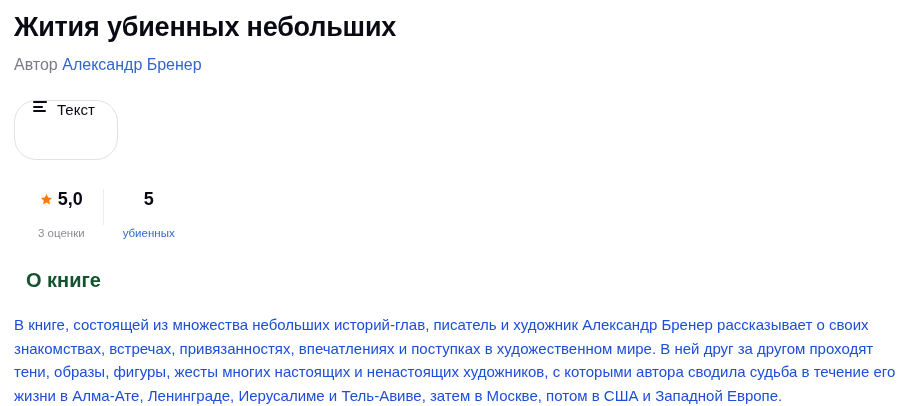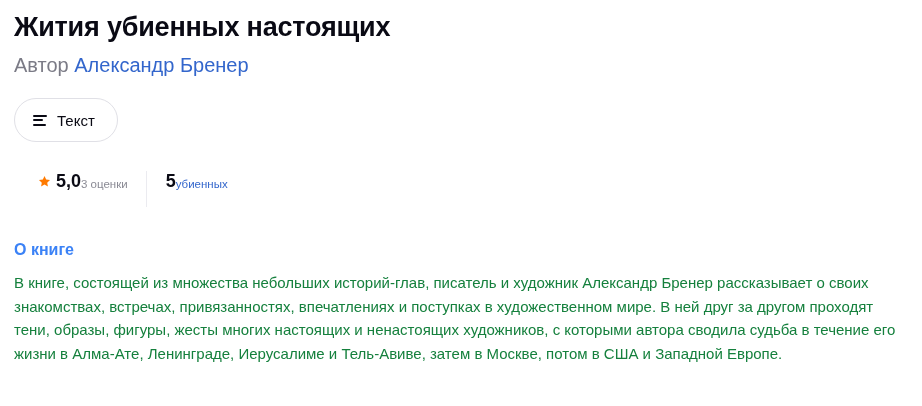--- a/index.html
+++ b/index.html
@@ -30,39 +30,38 @@
     font-size: 27px;
     line-height: 34px;
     font-weight: bold;
     letter-spacing: -0.2px;
     color: #0a0a14;
   }
 
   
   .author-line {
     margin-top: 12px;
-    font-size: 20px;
+    font-size: 16px;
     line-height: 18px;
     color: #7b7b86;
   }
   .author-link {
     color: #3366cc;
     text-decoration: none;
     cursor: pointer;
   }
 
   
   .format-row {
     margin-top: 24px;
   }
   .format-btn {
     display: inline-flex;
-    align-items: center;
     gap: 10px;
-    height: 44px;
+    height: 60px;
     padding: 0 22px 0 18px;
     border: 1px solid #e0e0e6;
     border-radius: 22px;
     background: #ffffff;
     font-size: 15px;
     color: #0a0a14;
     cursor: pointer;
     box-sizing: border-box;
   }
   .lines-icon {
@@ -84,21 +83,21 @@
 
   
   .ratings {
     display: flex;
     align-items: flex-start;
     margin-top: 28px;
     height: 42px;
   }
   .rating-cell {
     display: flex;
-    flex-direction: row;
+    flex-direction: column;
     align-items: center;
     justify-content: flex-start;
     padding: 0 19px;
     position: relative;
   }
   .rating-cell:first-child { padding-left: 24px; }
   .rating-cell.sep:after {
     content: "";
     position: absolute;
     right: 0;
@@ -110,21 +109,21 @@
   .rating-value {
     display: flex;
     align-items: center;
     gap: 5px;
     font-size: 18px;
     font-weight: bold;
     line-height: 22px;
     color: #0a0a14;
   }
   .rating-caption {
-    margin-top: 5px;
+    margin-top: 16px;
     font-size: 11.5px;
     line-height: 14px;
     color: #8a8a94;
     white-space: nowrap;
   }
   .rating-caption.link {
     color: #3366cc;
     cursor: pointer;
   }
 
@@ -134,42 +133,42 @@
     display: block;
   }
   .bookmark-icon {
     width: 12px;
     height: 14px;
     display: block;
   }
 
   
   .about-heading {
-    margin: 0;
+    margin: 12px;
     padding-top: 28px;
-    font-size: 16px;
+    font-size: 20px;
     line-height: 20px;
     font-weight: bold;
-    color: #3b82f6;
+    color: #14532d;
   }
   .about-text {
     margin: 0;
     padding-top: 11px;
     font-size: 15px;
     line-height: 23.5px;
-    color: #15803d;
+    color: #1d4ed8;
     max-width: 908px;
   }
 </style>
 </head>
 <body>
 
 <div class="page">
 
-  <h1 class="book-title">Жития убиенных настоящих</h1>
+  <h1 class="book-title">Жития убиенных небольших</h1>
 
   <div class="author-line">
     <span>Автор</span>
     <a class="author-link" href="#">Александр Бренер</a>
   </div>
 
   <div class="format-row">
     <button class="format-btn">
       <span class="lines-icon">
         <i></i>

